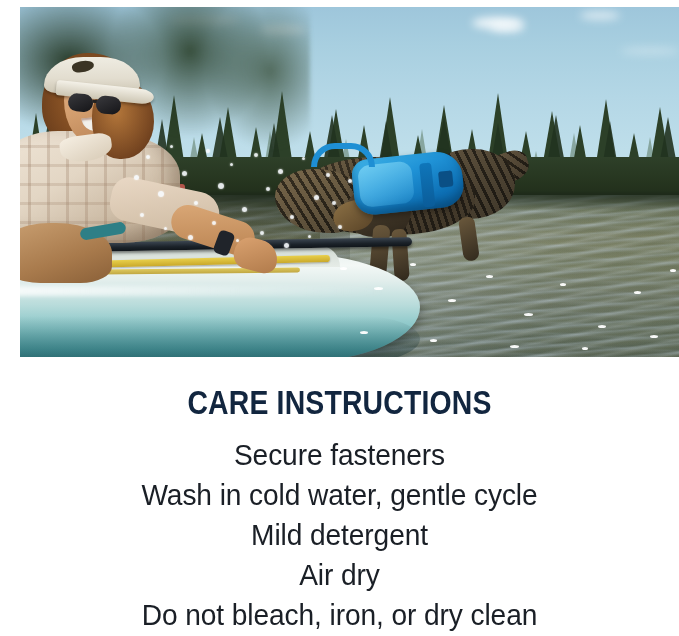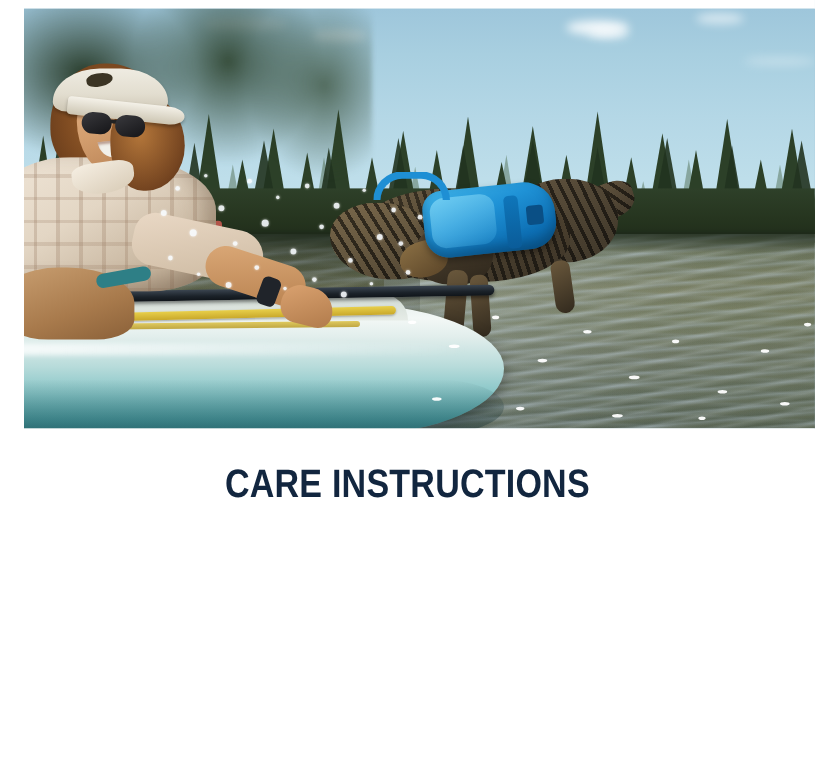--- a/index.html
+++ b/index.html
@@ -706,15 +706,22 @@
       <span class="sparkle" style="left:110px;top:82px;width:7px;height:3px;"></span>
       <span class="sparkle" style="left:190px;top:88px;width:9px;height:3px;"></span>
       <span class="sparkle" style="left:262px;top:90px;width:6px;height:3px;"></span>
       <span class="sparkle" style="left:330px;top:78px;width:8px;height:3px;"></span>
     </div>
 
   </div>
 
   <div class="content">
     <h1 class="care-title">CARE INSTRUCTIONS</h1>
+    <ul class="care-list">
+      <li class="care-item">Secure fasteners</li>
+      <li class="care-item">Wash in cold water, gentle cycle</li>
+      <li class="care-item">Mild detergent</li>
+      <li class="care-item">Air dry</li>
+      <li class="care-item">Do not bleach, iron, or dry clean</li>
+    </ul>
   </div>
 
 </div>
 
 </body></html>

